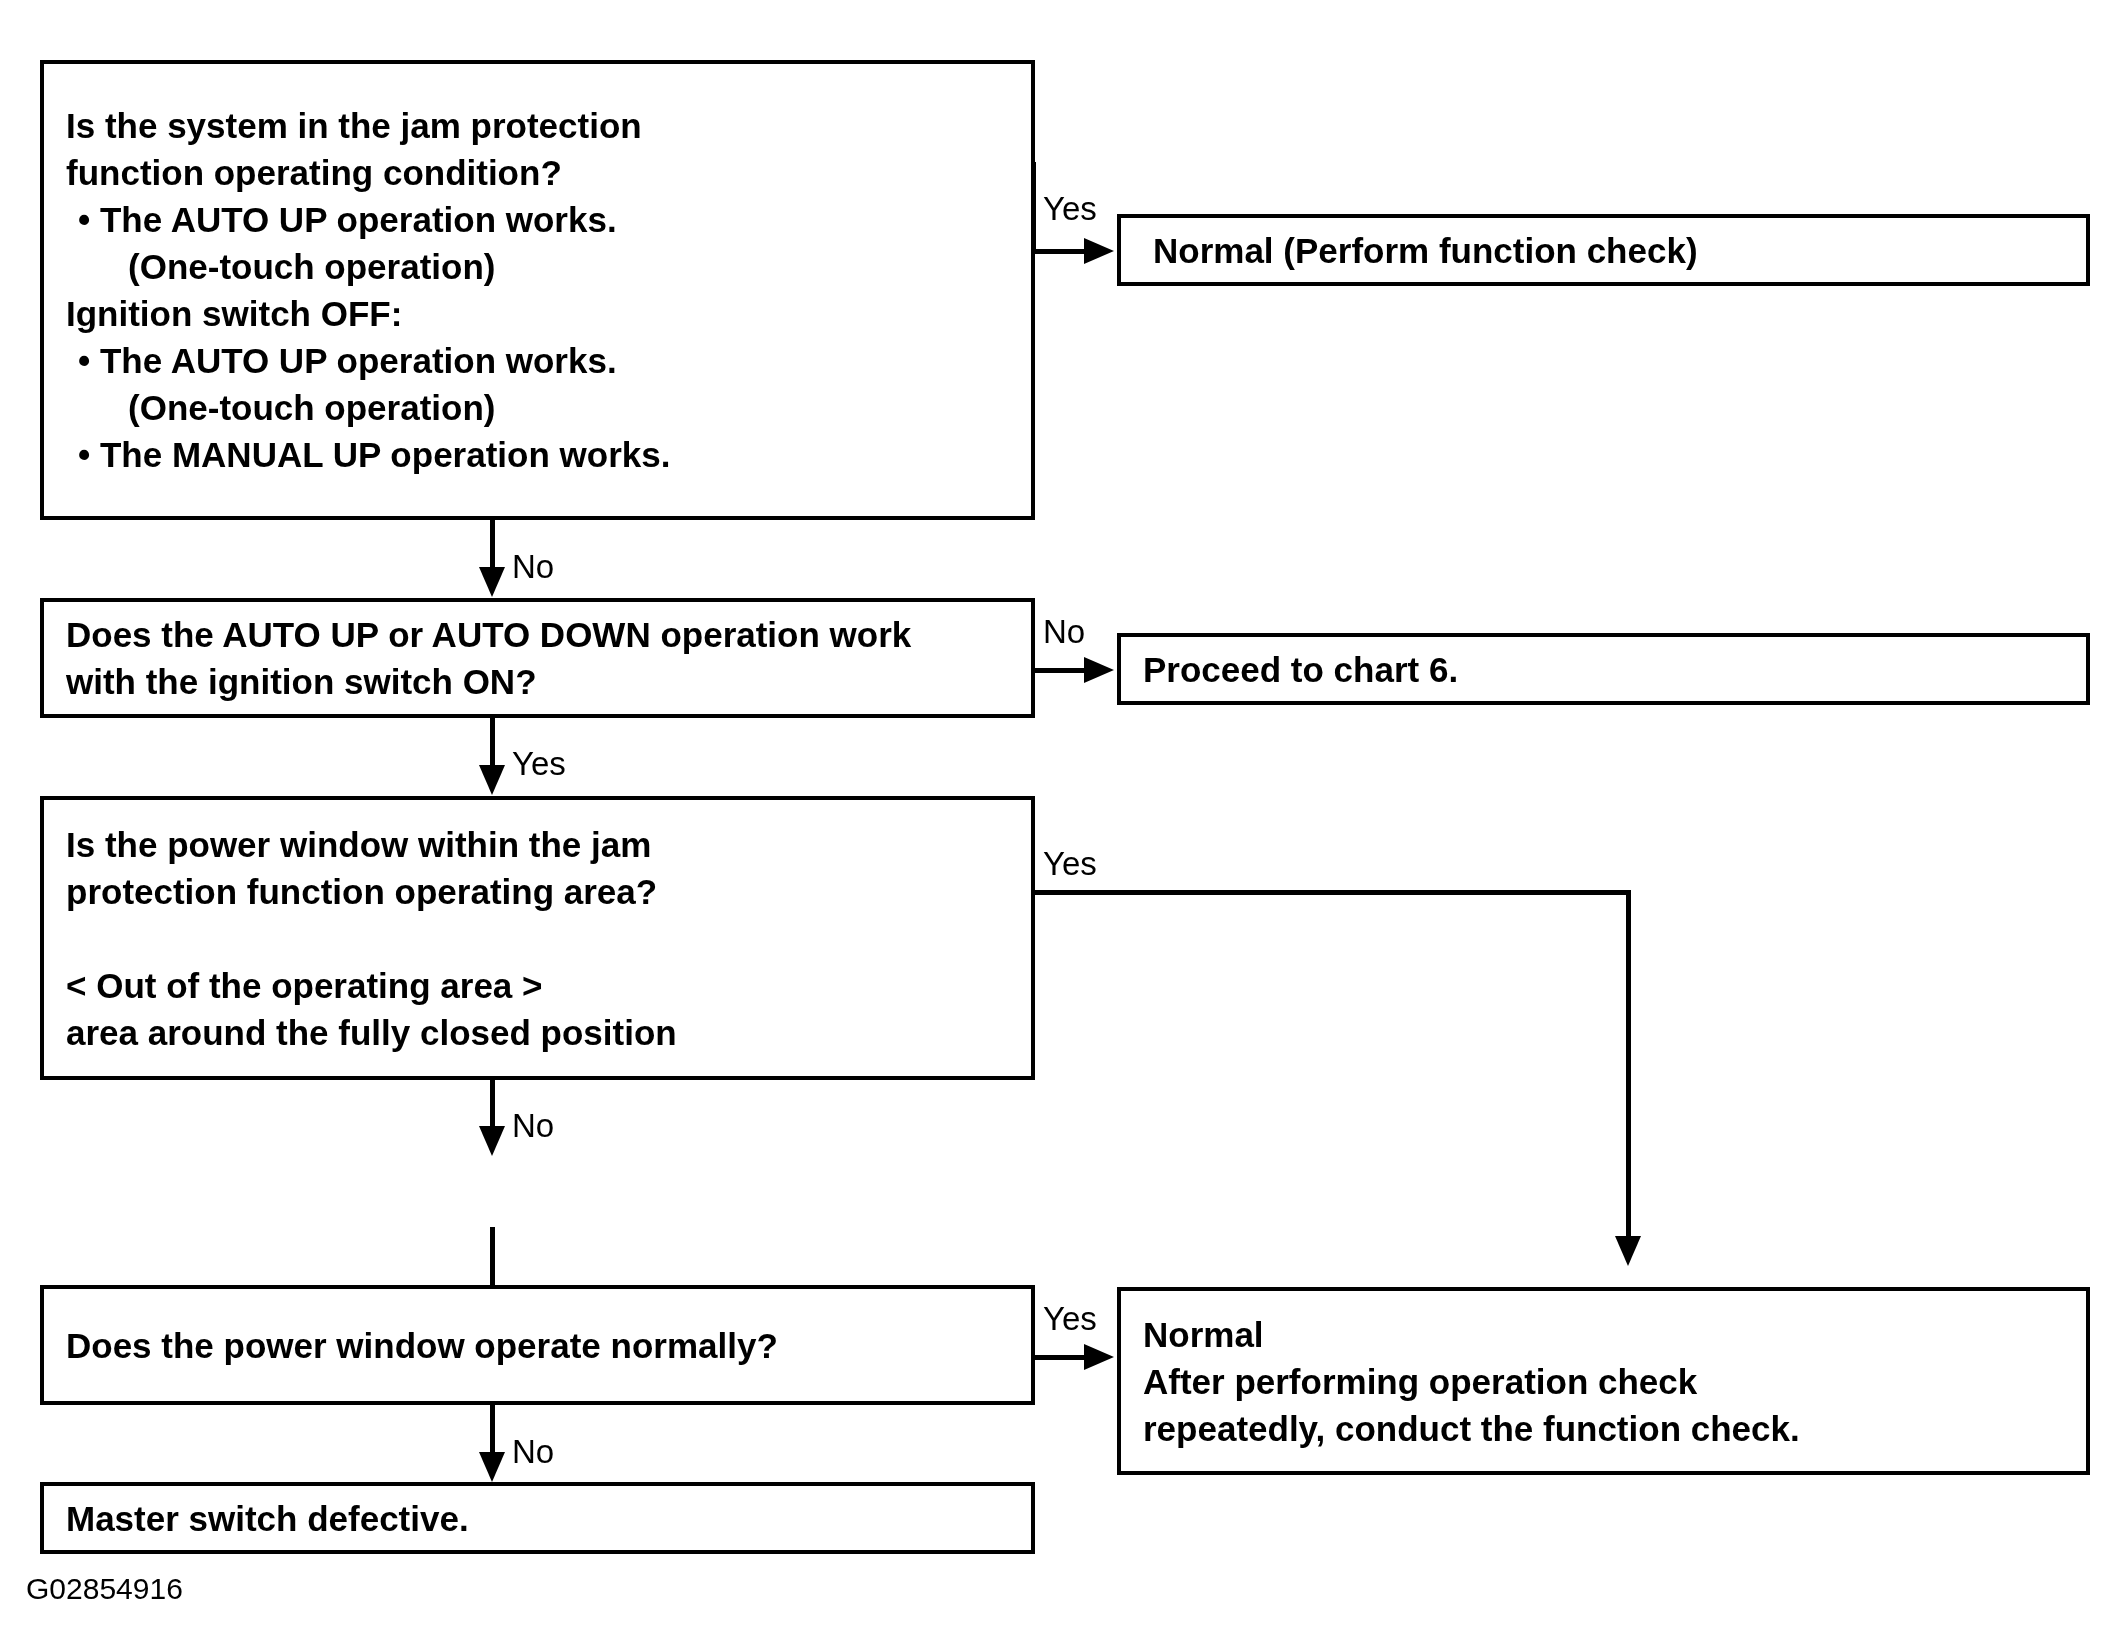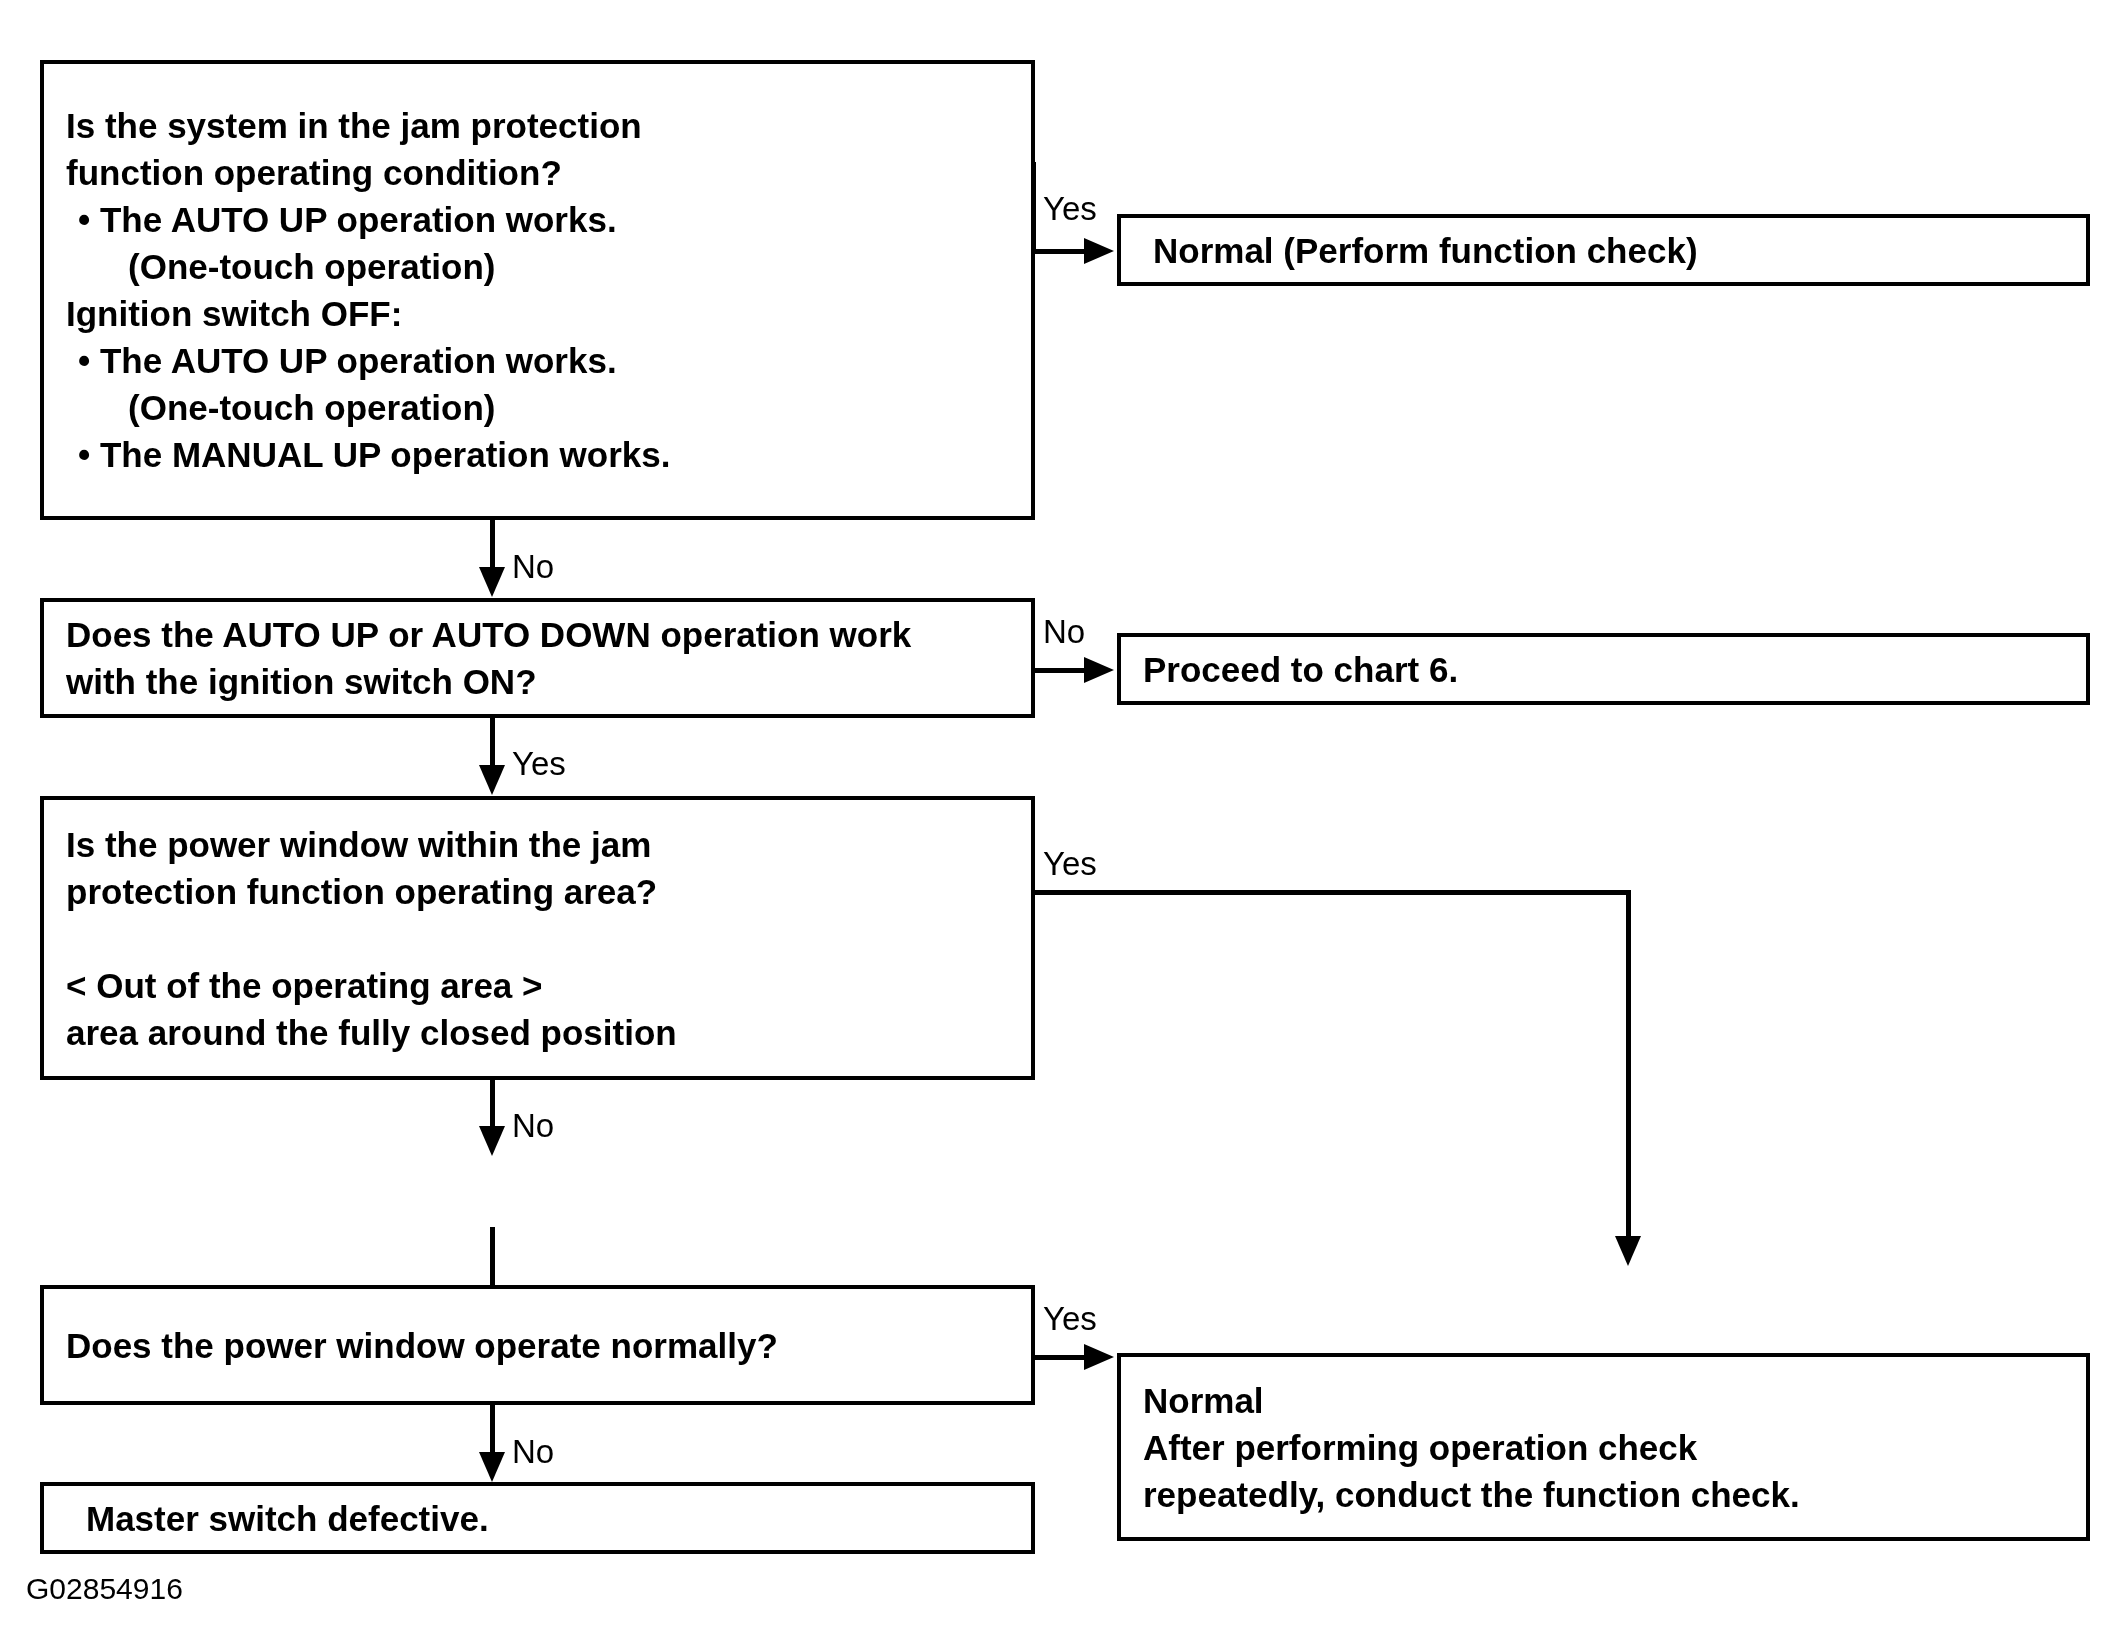--- a/index.html
+++ b/index.html
@@ -180,33 +180,33 @@
   <div class="node" style="left:40px; top:1285px; width:995px; height:120px;">
     <div class="body">
       <div class="txt">Does the power window operate normally?</div>
     </div>
   </div>
 
   <div class="hline" style="left:1031px; top:1355px; width:57px;"></div>
   <div class="arrow-right" style="left:1084px; top:1344px;"></div>
   <div class="edge-label" style="left:1043px; top:1300px;">Yes</div>
 
-  <div class="node" style="left:1117px; top:1353px; width:973px; height:188px;">
+  <div class="node" style="left:1117px; top:1287px; width:973px; height:188px;">
     <div class="body">
       <div class="txt">Normal</div>
       <div class="txt">After performing operation check</div>
       <div class="txt">repeatedly, conduct the function check.</div>
     </div>
   </div>
 
   <div class="vline" style="left:490px; top:1405px; height:53px;"></div>
   <div class="arrow-down" style="left:479px; top:1452px;"></div>
   <div class="edge-label" style="left:512px; top:1433px;">No</div>
 
-  <div class="node" style="left:40px; top:1482px; width:995px; height:72px;padding-left:20px;">
+  <div class="node" style="left:40px; top:1482px; width:995px; height:72px;">
     <div class="body">
       <div class="txt">Master switch defective.</div>
     </div>
   </div>
 
   <div class="caption" style="left:26px; top:1572px;">G02854916</div>
 
 </div>
 
 </body></html>

